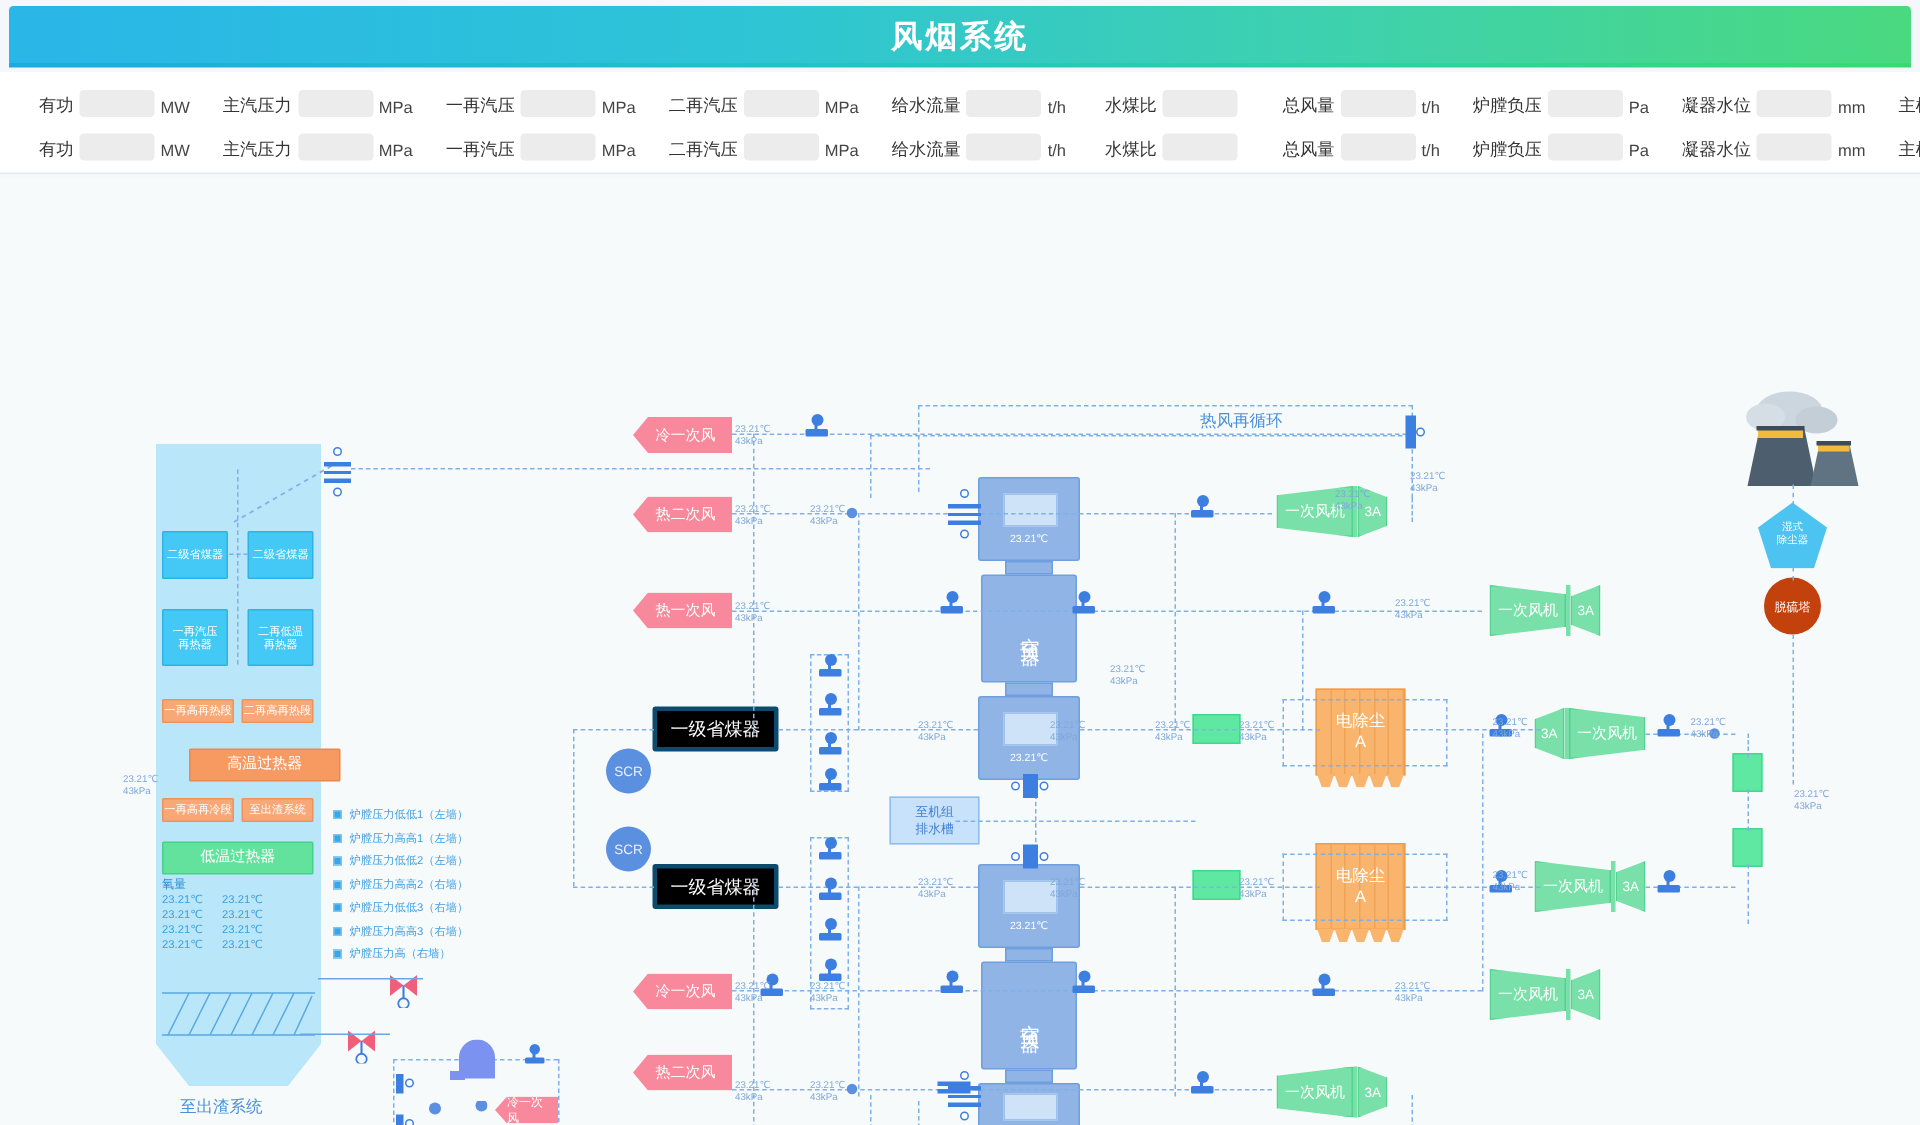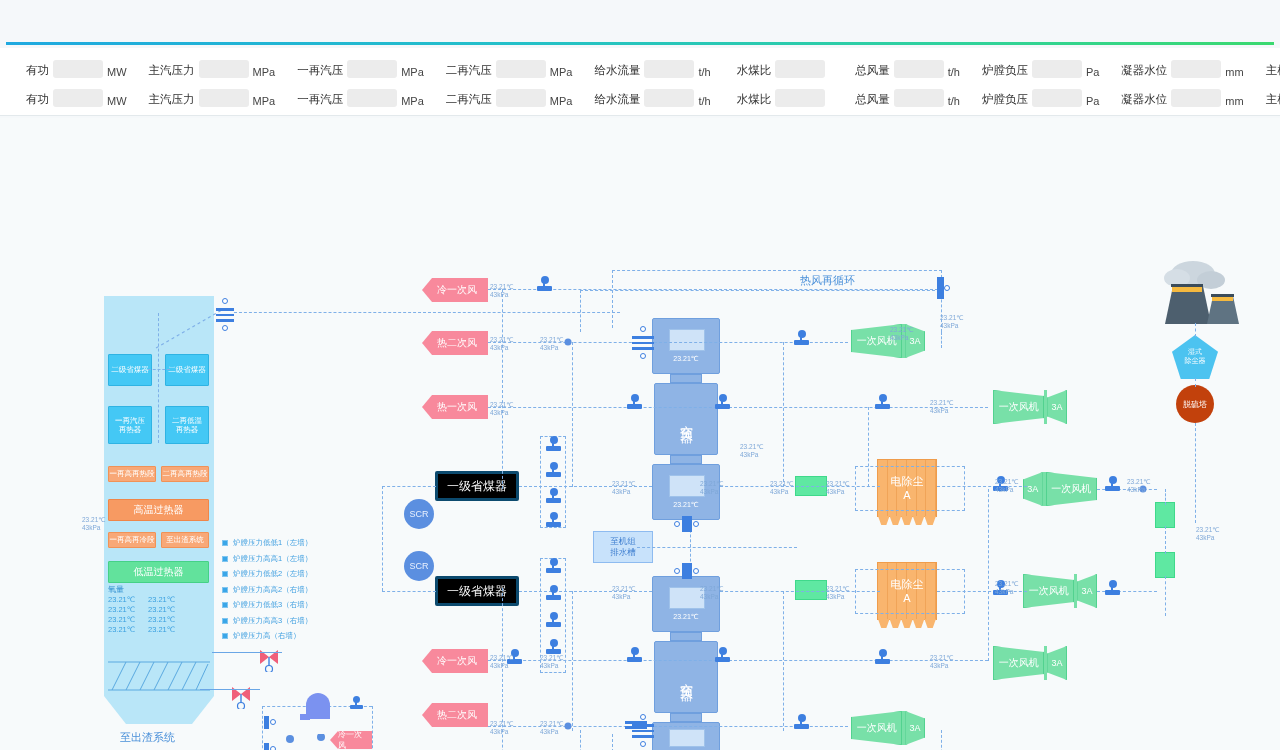--- a/index.html
+++ b/index.html
@@ -168,20 +168,23 @@
 
   .drain { position:absolute; background:#c8e2fb; border:1px solid #8ebbf0; color:#3f7fd0;
            font-size:8.5px; display:flex; align-items:center; justify-content:center;
            text-align:center; line-height:1.3; }
 </style>
 </head>
 <body>
 
 <div id="app">
 
+  <div class="titlebar">
+    <span class="ttxt">风烟系统</span>
+  </div>
   <div class="titlebar-underline"></div>
 
   <div class="parambar">
     <div class="paramrow r1" id="prow0" style="padding-left: 26px;">
         <div class="pitem" style="margin-right: 22px;">
           <span class="plabel">有功</span>
           <span class="pinput"></span>
           <span class="punit">MW</span>
         </div>
         <div class="pitem" style="margin-right: 22px;">
@@ -301,21 +304,21 @@
     </div>
 
     <div class="bbox blue" style="left:108px;top:236px;width:44px;height:32px;">二级省煤器</div>
     <div class="bbox blue" style="left:165px;top:236px;width:44px;height:32px;">二级省煤器</div>
     <div class="bbox blue" style="left:108px;top:288px;width:44px;height:38px;white-space:pre-line;">一再汽压
 再热器</div>
     <div class="bbox blue" style="left:165px;top:288px;width:44px;height:38px;white-space:pre-line;">二再低温
 再热器</div>
     <div class="bbox orange" style="left:108px;top:348px;width:48px;height:16px;">一再高再热段</div>
     <div class="bbox orange" style="left:161px;top:348px;width:48px;height:16px;">二再高再热段</div>
-    <div class="bbox bigorange" style="left:108px;top:381px;width:101px;height:22px;">高温过热器</div>
+    <div class="bbox bigorange" style="left:126px;top:381px;width:101px;height:22px;">高温过热器</div>
     <div class="bbox orange" style="left:108px;top:414px;width:48px;height:16px;">一再高再冷段</div>
     <div class="bbox orange" style="left:161px;top:414px;width:48px;height:16px;">至出渣系统</div>
     <div class="bbox biggreen" style="left:108px;top:443px;width:101px;height:22px;">低温过热器</div>
 
     <div class="dl v" style="left:158px;top:195px;height:130px;"></div>
     <div class="dl h" style="left:148px;top:251px;width:22px;"></div>
     <svg class="ab" style="left:150px;top:186px;" width="80" height="50">
       <line x1="6" y1="44" x2="72" y2="6" stroke="#7fb0e8" stroke-width="1.2" stroke-dasharray="3,3"></line>
     </svg>
 

